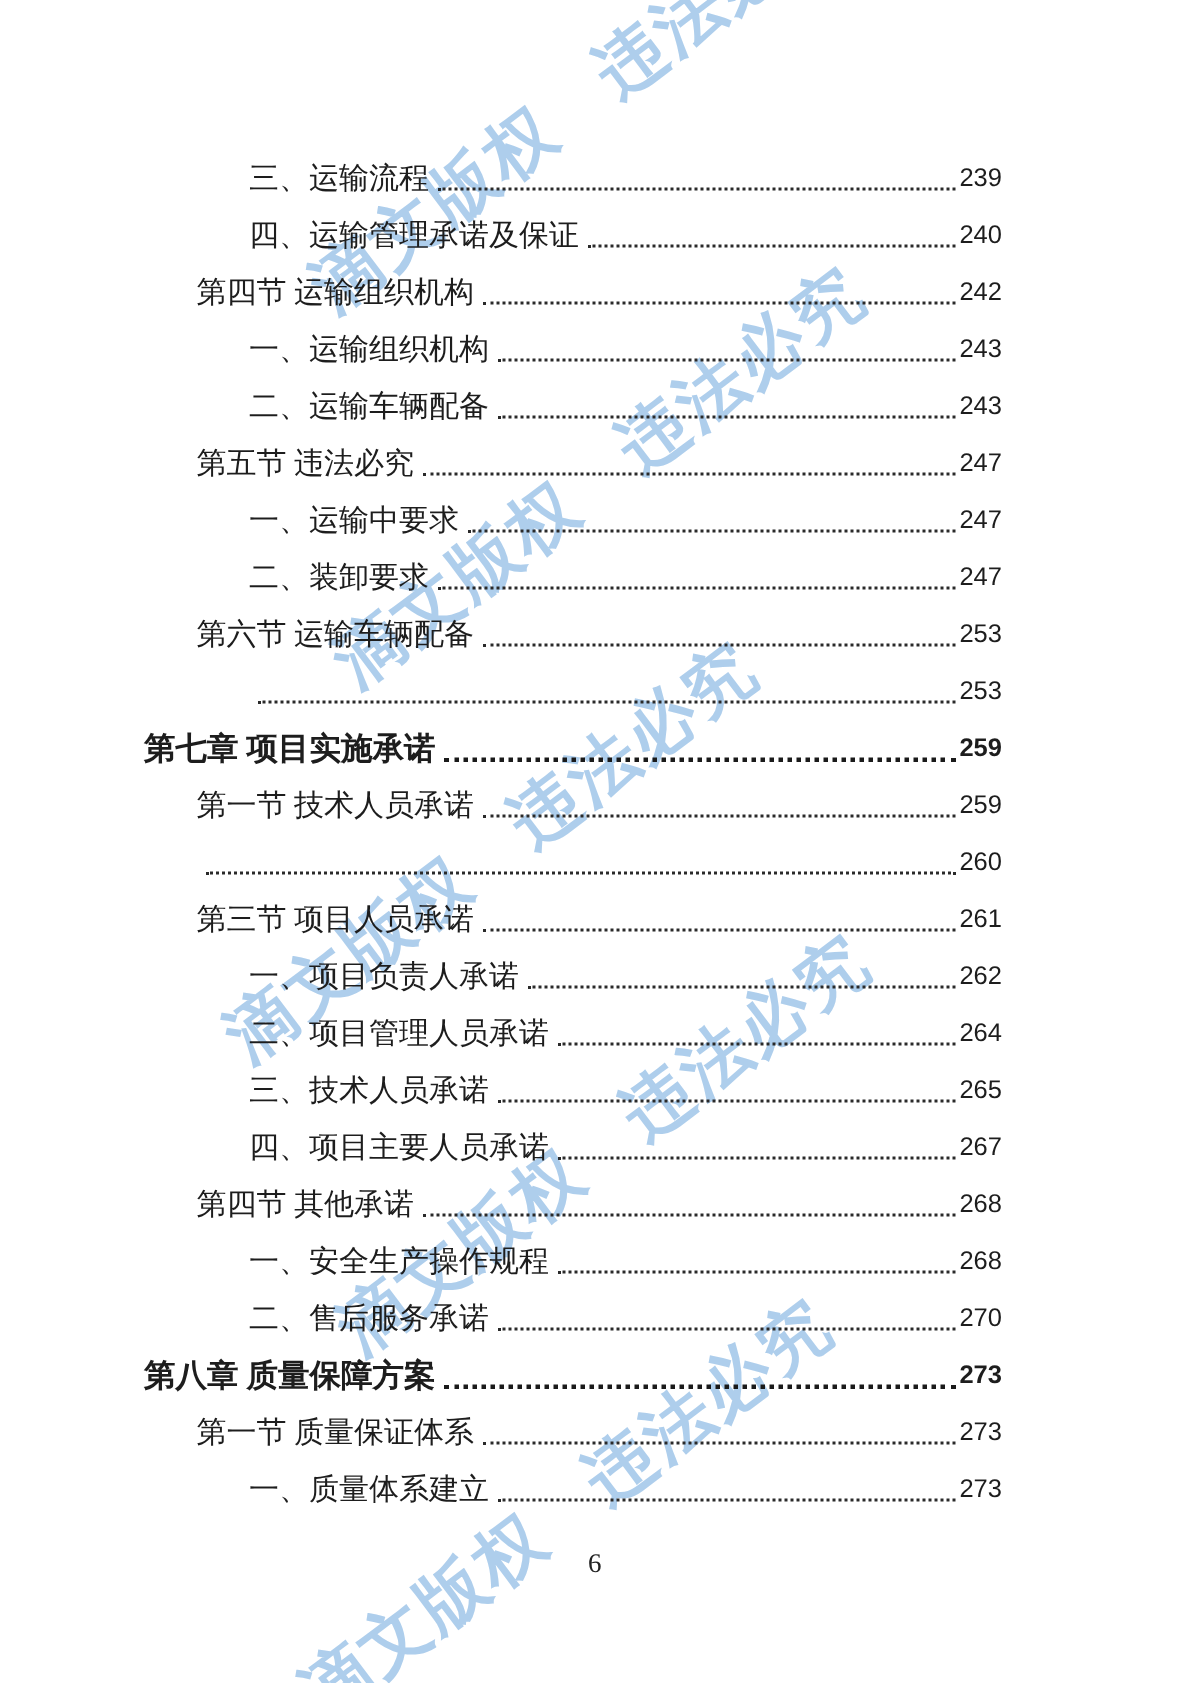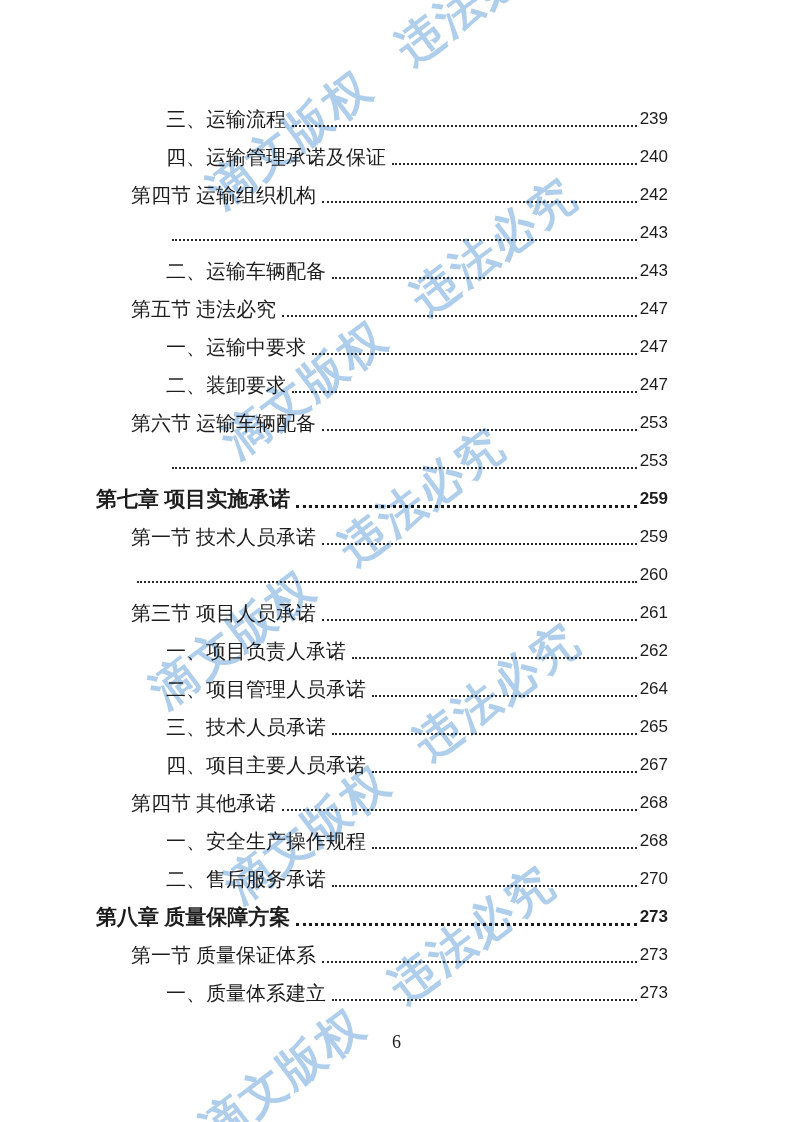--- a/index.html
+++ b/index.html
@@ -87,20 +87,21 @@
           <span class="toc-page">240</span>
         </div>
 
         <div class="toc-row lvl-1">
           <span class="toc-label">第四节 运输组织机构</span>
           <span class="leader"></span>
           <span class="toc-page">242</span>
         </div>
 
         <div class="toc-row lvl-2">
+          <span class="toc-label">一、运输组织机构</span>
           <span class="leader"></span>
           <span class="toc-page">243</span>
         </div>
 
         <div class="toc-row lvl-2">
           <span class="toc-label">二、运输车辆配备</span>
           <span class="leader"></span>
           <span class="toc-page">243</span>
         </div>
 

